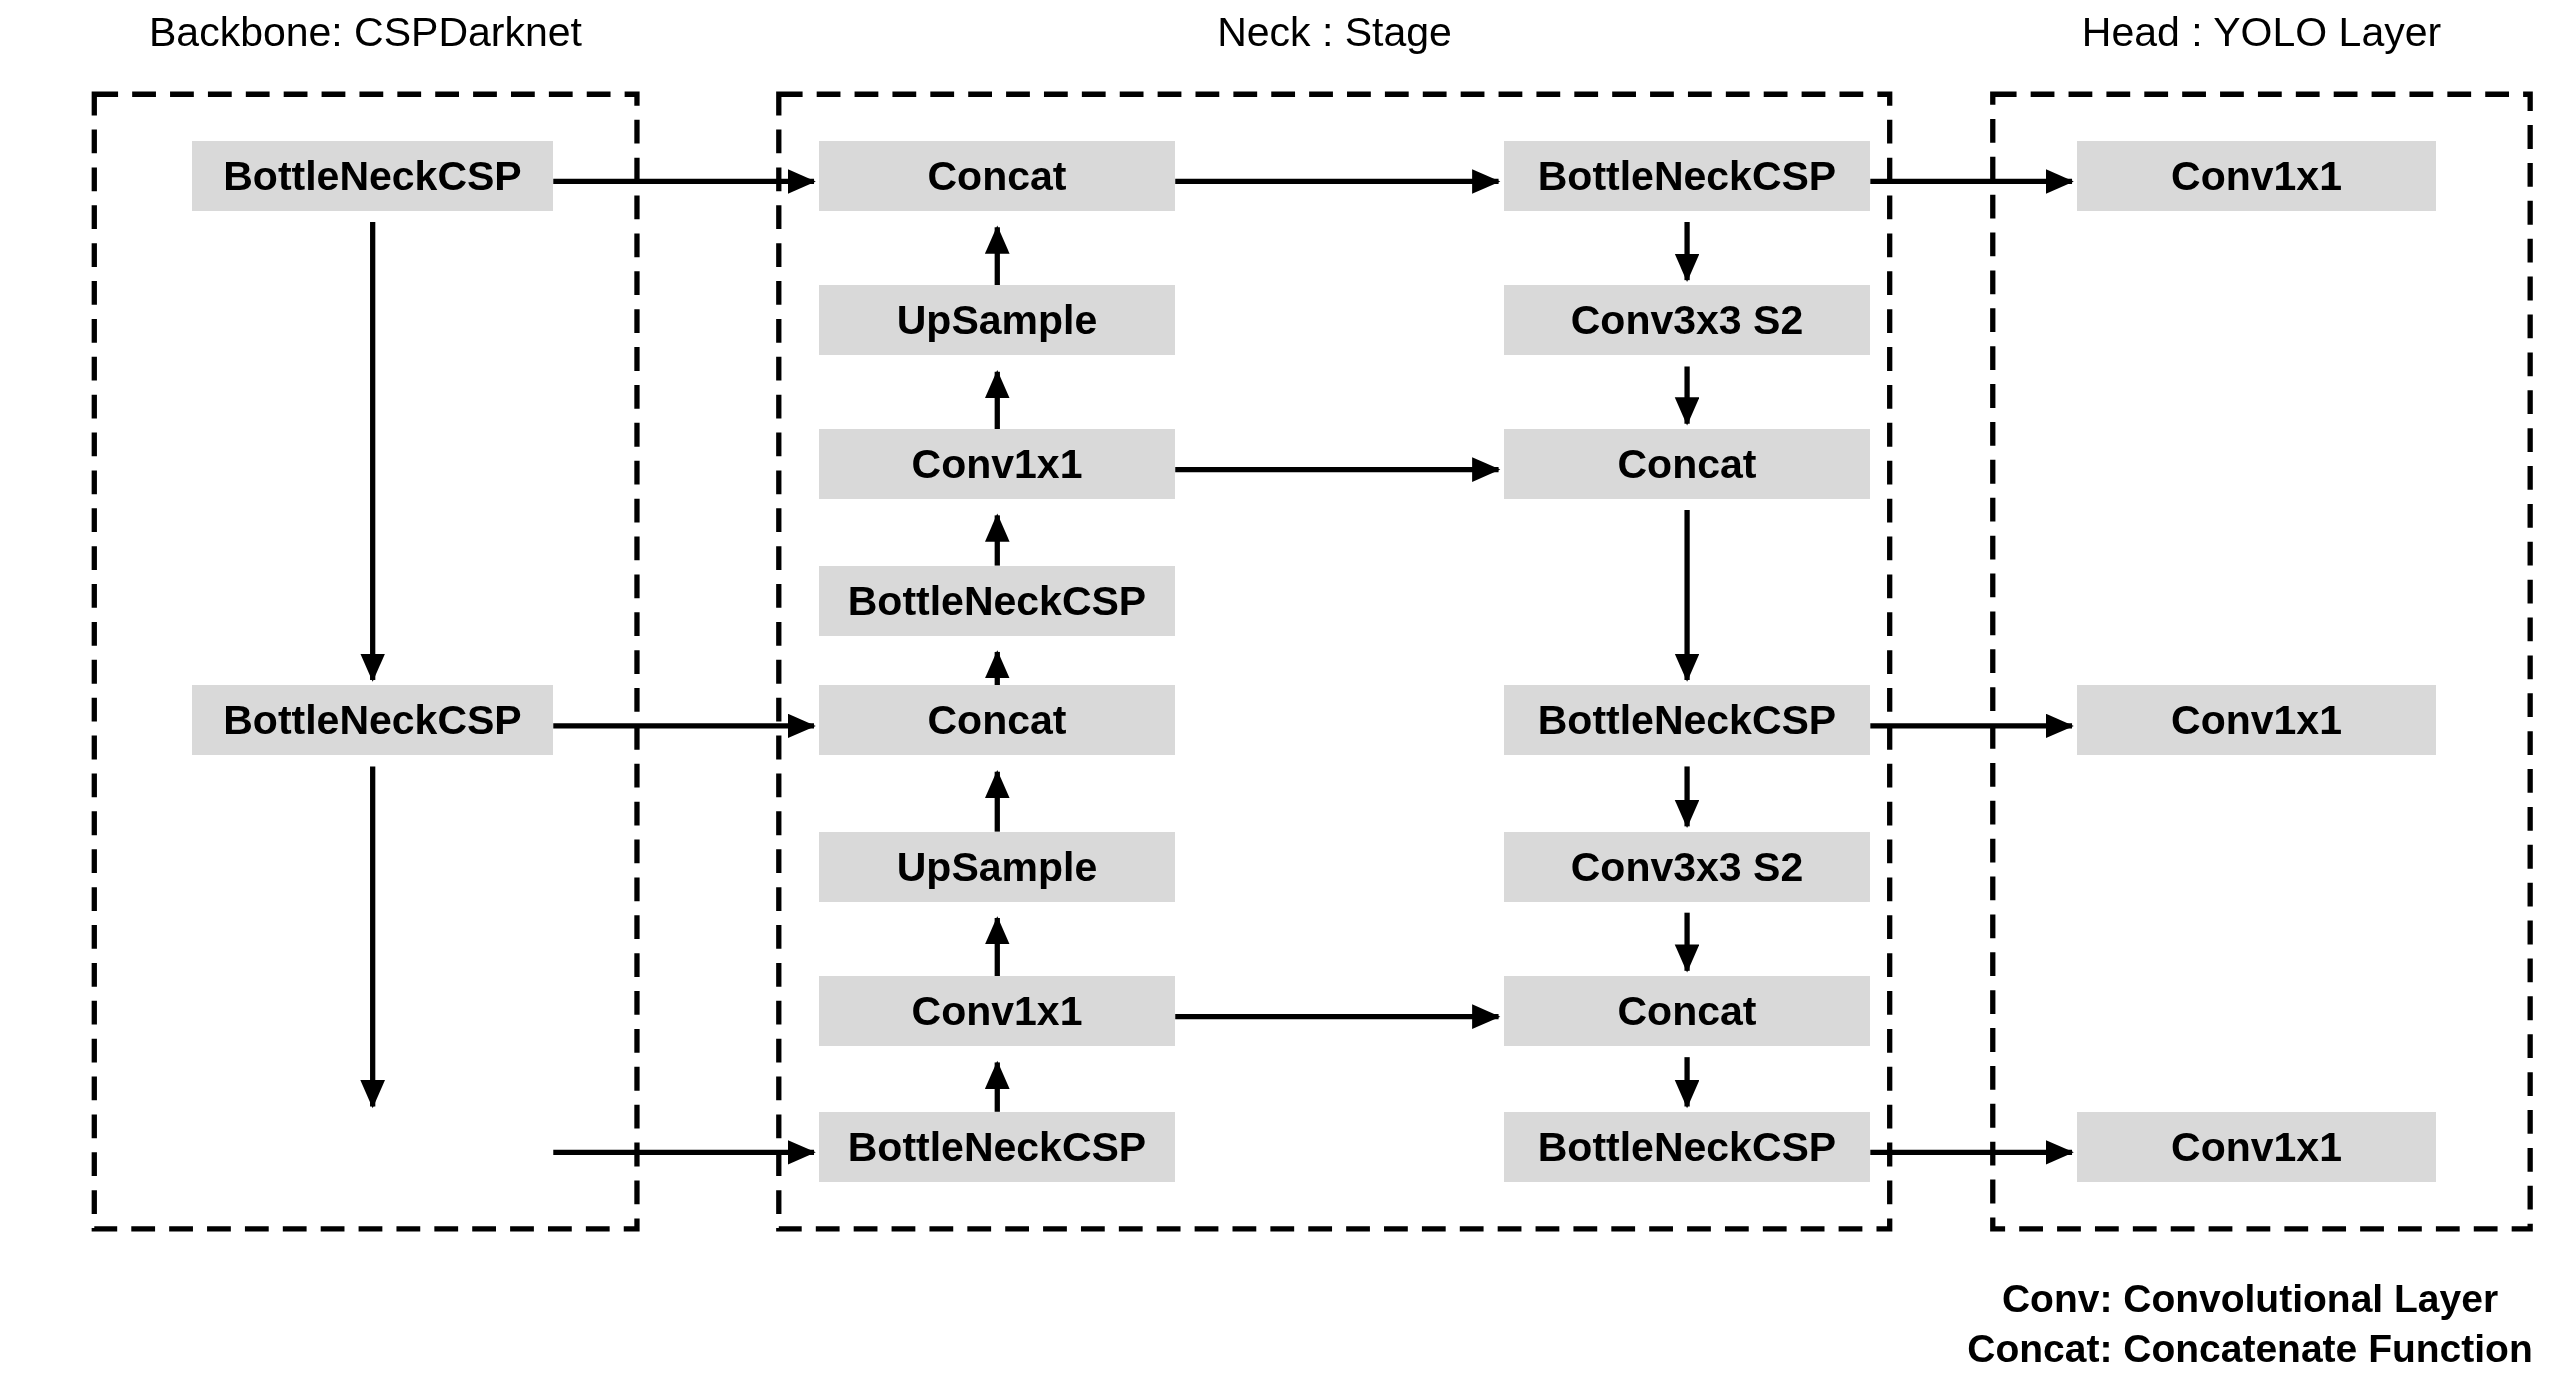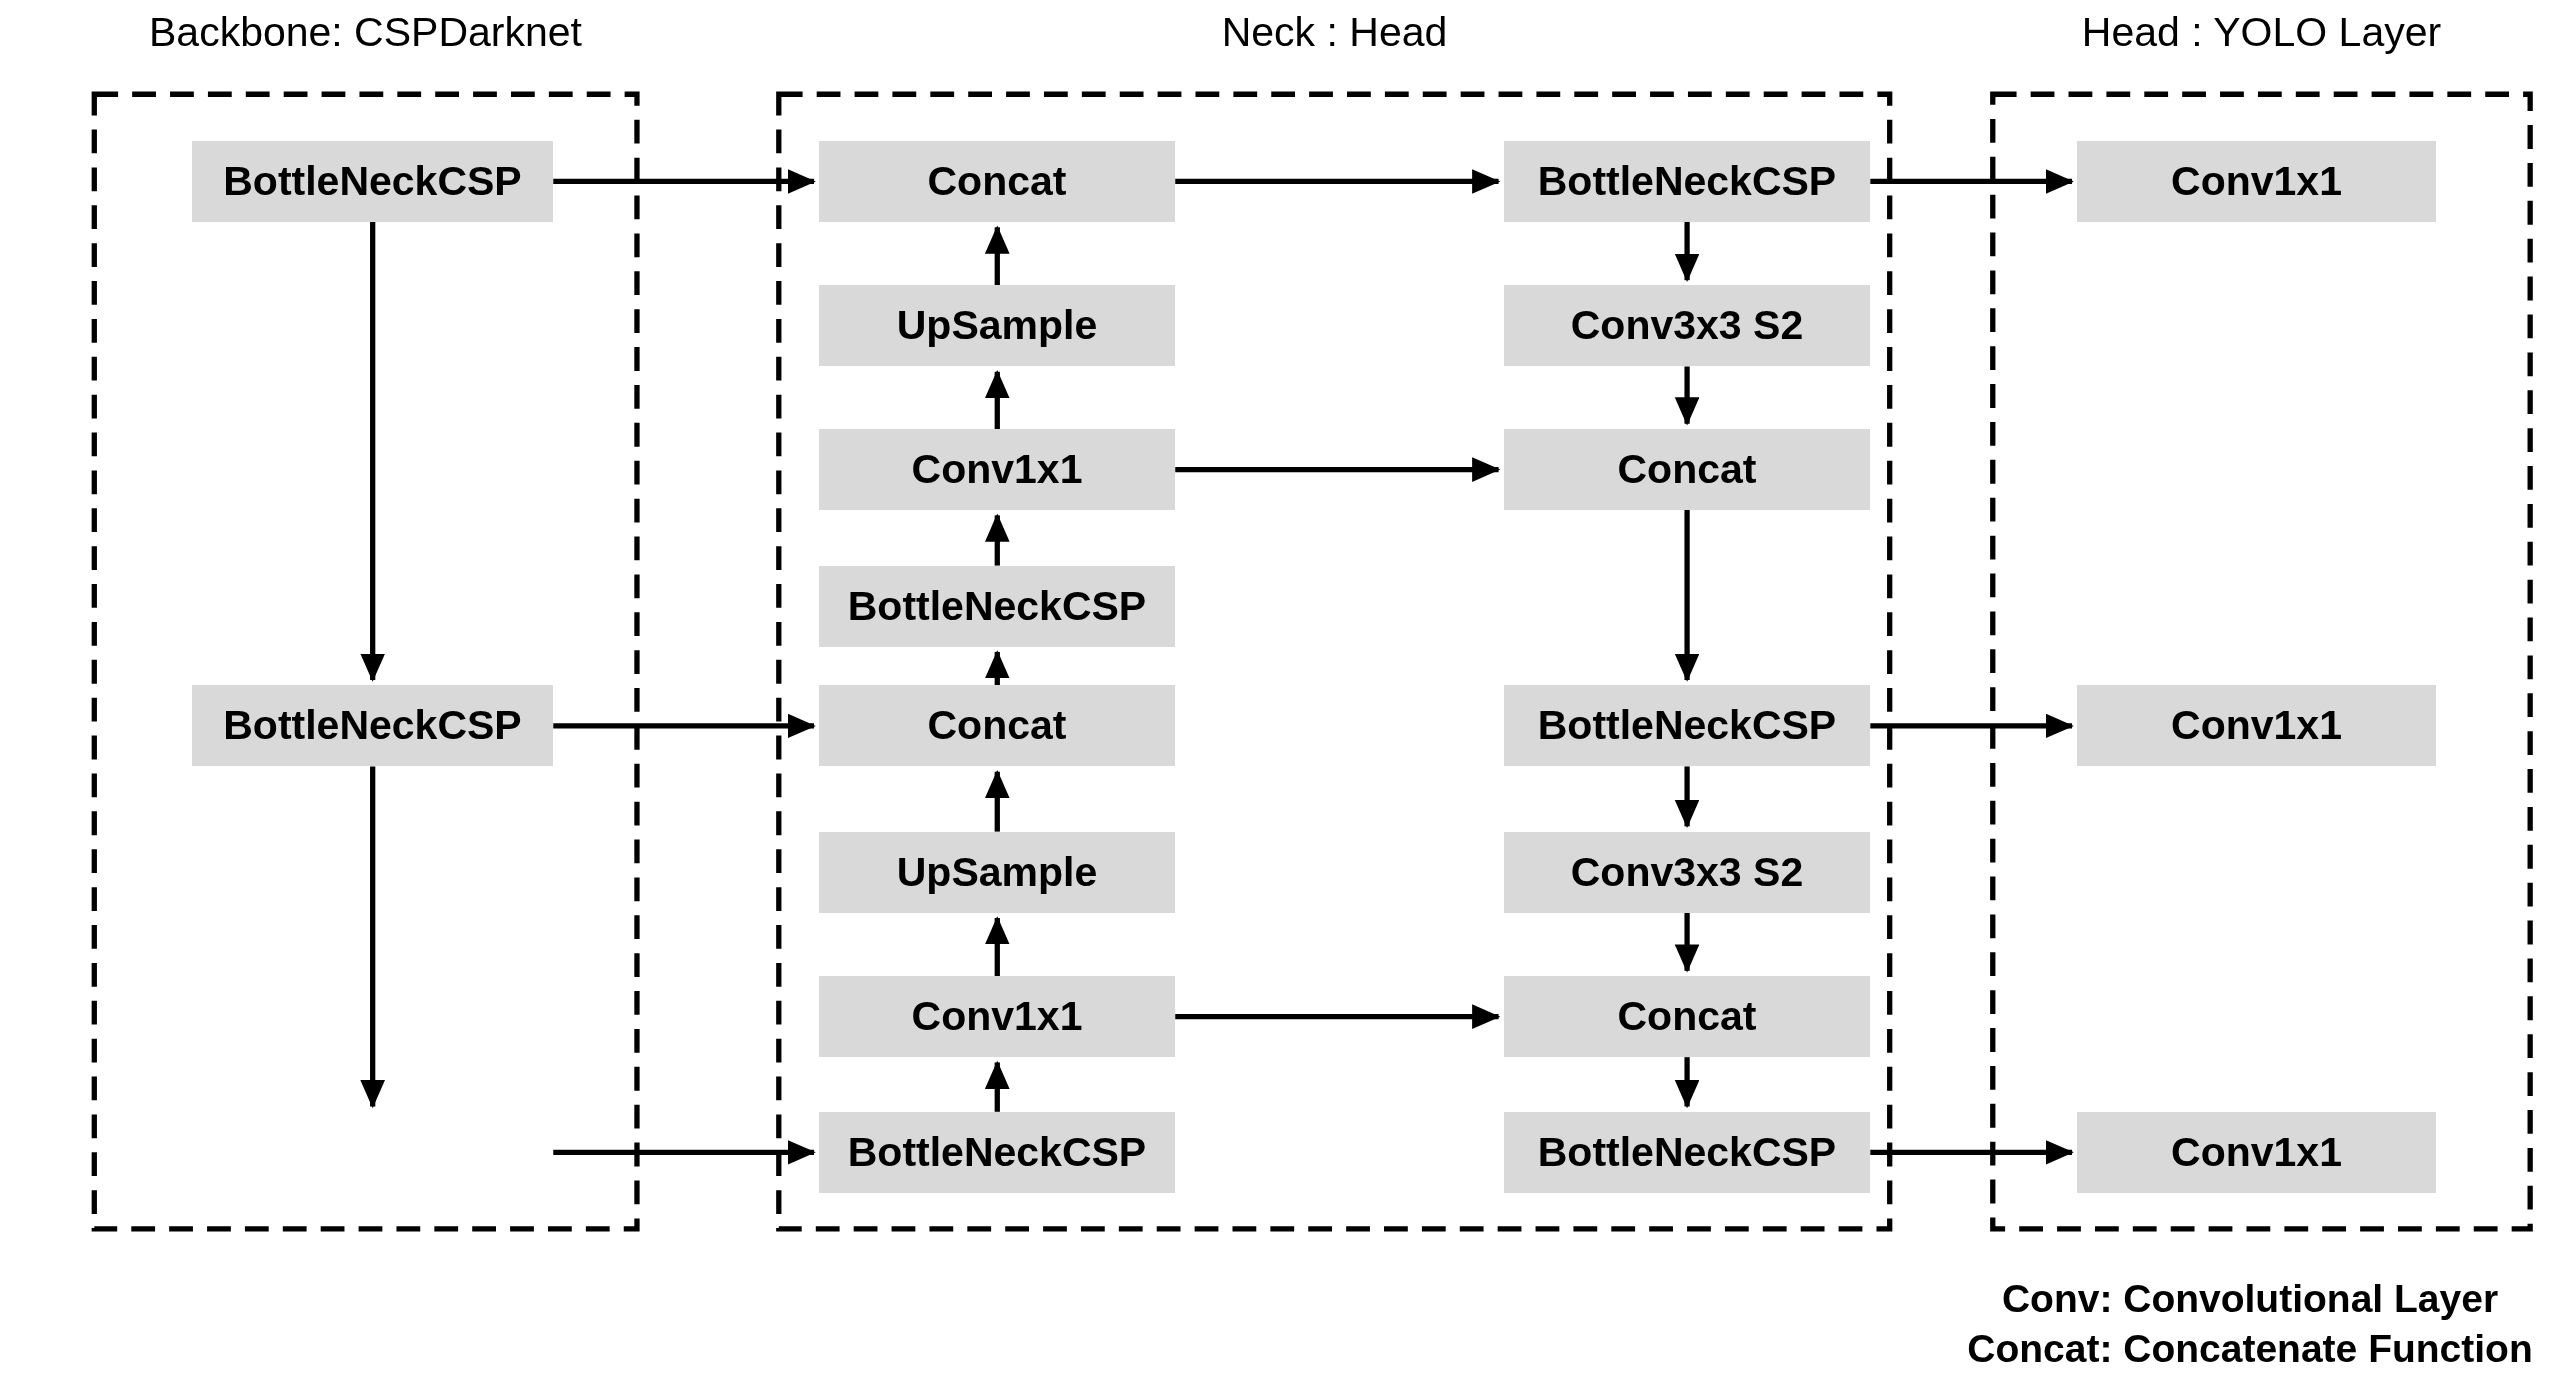--- a/index.html
+++ b/index.html
@@ -25,21 +25,21 @@
     font-weight:normal;
     letter-spacing:0px;
     white-space:nowrap;
   }
   .arrow-layer{position:absolute;left:0;top:0;width:2576px;height:1384px;}
   .arrow{stroke:var(--line,#000);stroke-width:6;fill:none;}
   .box-border{stroke:var(--line,#000);stroke-width:6;fill:none;stroke-dasharray:27 16;}
   .arrowhead-shape{fill:var(--line,#000);}
   .node{
     position:absolute;
-    height:81px;
+    height:70px;
     background:var(--node-fill,#d9d9d9);
     display:flex;align-items:center;justify-content:center;
     font-size:41px;font-weight:bold;
     white-space:nowrap;
   }
   .legend{
     position:absolute;
     top:1274px;
     width:758px;
     text-align:center;
@@ -48,21 +48,21 @@
     line-height:50px;
   }
   .legend div{white-space:pre-wrap;}
 </style>
 </head>
 <body>
 
 <div class="canvas">
 
   <div class="section-title" style="left:94px;top:8.8px;width:543px;">Backbone: CSPDarknet</div>
-  <div class="section-title" style="left:779px;top:8.8px;width:1111px;">Neck : Head</div>
+  <div class="section-title" style="left:779px;top:8.8px;width:1111px;">Neck : Stage</div>
   <div class="section-title" style="left:1993px;top:8.8px;width:537px;">Head : YOLO Layer</div>
 
   <svg class="arrow-layer" width="2576" height="1384" viewBox="0 0 2924 1571" xmlns="http://www.w3.org/2000/svg">
     <defs>
       <marker id="ah" markerUnits="userSpaceOnUse" markerWidth="36" markerHeight="30" refX="30" refY="14" orient="auto">
         <path class="arrowhead-shape" d="M0,0 L32,14 L0,28 Z"></path>
       </marker>
     </defs>
 
     <rect class="box-border" x="107" y="107" width="616" height="1288"></rect>

